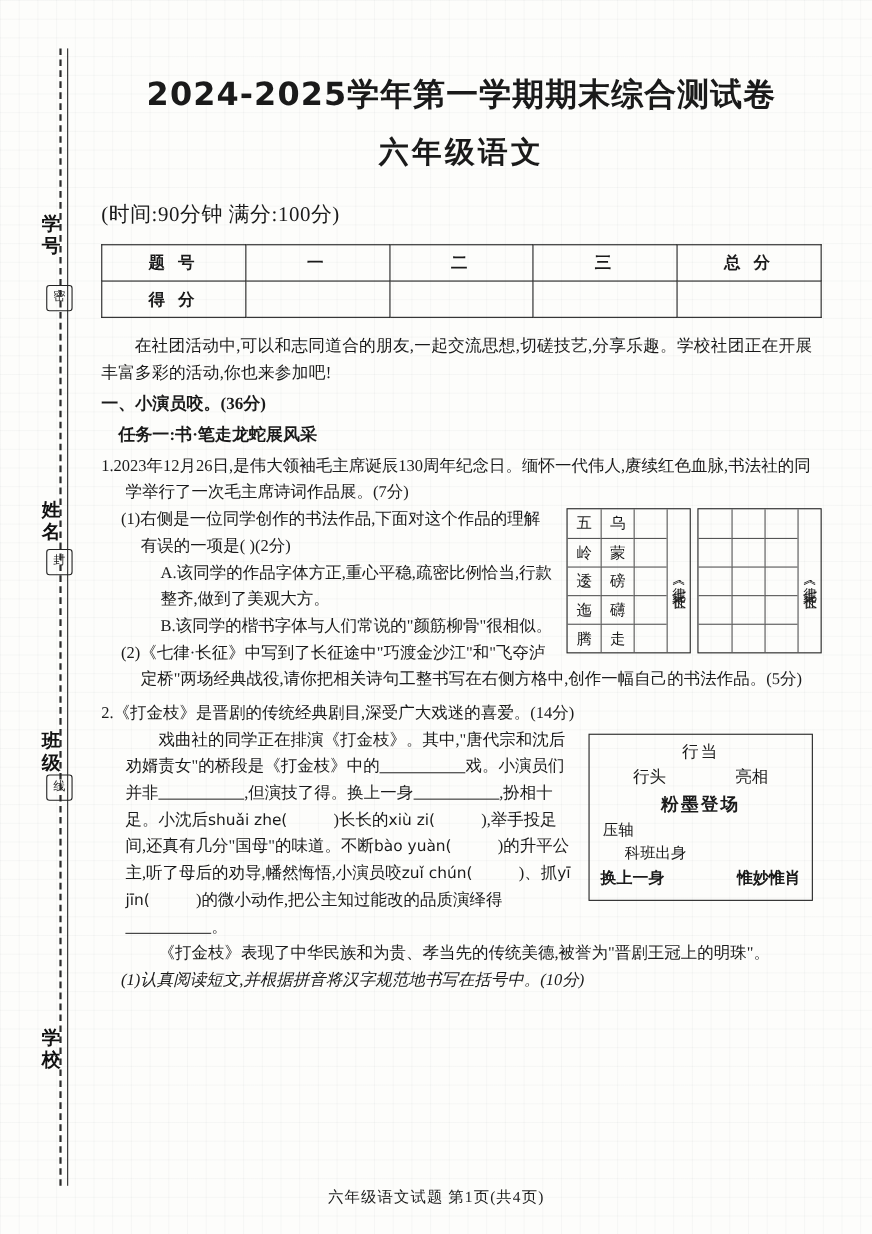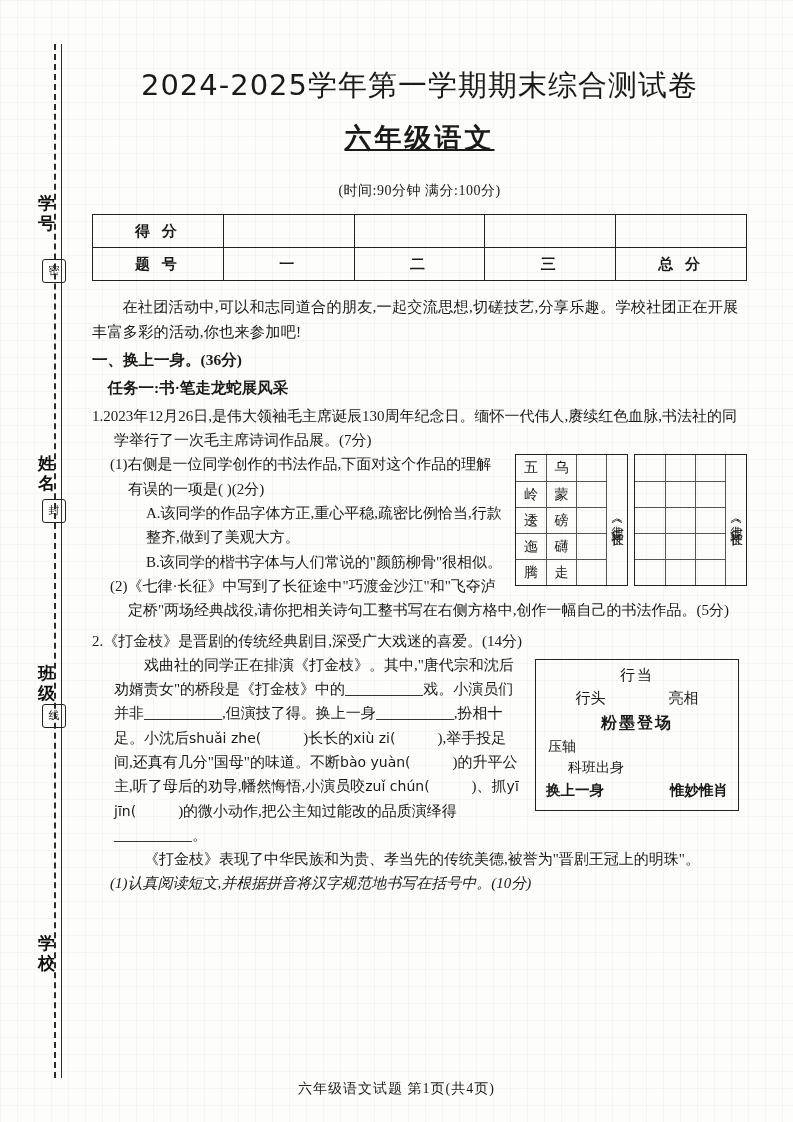--- a/index.html
+++ b/index.html
@@ -79,37 +79,35 @@
   .content {
     position: absolute;
     left: 92px;
     right: 46px;
     top: 48px;
   }
 
   .doc-title {
     text-align: center;
     font-size: 29px;
-    font-weight: normal;
+    font-weight: bold;
     letter-spacing: 1px;
     margin: 18px 0 2px 0;
     font-family: "DejaVu Sans", sans-serif;
   }
   .doc-subtitle {
     text-align: center;
     font-size: 27px;
     font-weight: bold;
     letter-spacing: 3px;
     margin: 14px 0 0 0;
     font-family: "DejaVu Sans", sans-serif;
-    text-decoration: underline;
   }
   .exam-meta {
-    text-align: center;
-    font-size: 14px;
+    font-size: 19px;
     margin-top: 26px;
     letter-spacing: 0.5px;
   }
 
   table.score-table {
     width: 100%;
     border-collapse: collapse;
     margin-top: 14px;
     table-layout: fixed;
   }
@@ -264,39 +262,39 @@
 
   <div class="content">
 
     <div class="doc-title">2024-2025学年第一学期期末综合测试卷</div>
     <div class="doc-subtitle">六年级语文</div>
     <div class="exam-meta">(时间:90分钟   满分:100分)</div>
 
     <table class="score-table">
       <tbody>
           <tr>
+        <td>题  号</td>
+        <td>一</td>
+        <td>二</td>
+        <td>三</td>
+        <td>总  分</td>
+      </tr>
+      <tr>
         <td>得  分</td>
         <td class="blank"></td>
         <td class="blank"></td>
         <td class="blank"></td>
         <td class="blank"></td>
       </tr>
-      <tr>
-        <td>题  号</td>
-        <td>一</td>
-        <td>二</td>
-        <td>三</td>
-        <td>总  分</td>
-      </tr>
     </tbody>
       </table>
 
     <div class="lead">在社团活动中,可以和志同道合的朋友,一起交流思想,切磋技艺,分享乐趣。学校社团正在开展丰富多彩的活动,你也来参加吧!</div>
 
-    <div class="section-head">一、换上一身。(36分)</div>
+    <div class="section-head">一、小演员咬。(36分)</div>
     <div class="task-head">任务一:书·笔走龙蛇展风采</div>
 
     <div class="flowrow">
       <div class="q indent1">1.2023年12月26日,是伟大领袖毛主席诞辰130周年纪念日。缅怀一代伟人,赓续红色血脉,书法社的同学举行了一次毛主席诗词作品展。(7分)</div>
 
       <div class="calligraphy-wrap">
         <div class="cal-unit">
           <div class="grid-cells">
             <div class="cell">五</div>
             <div class="cell">乌</div>

